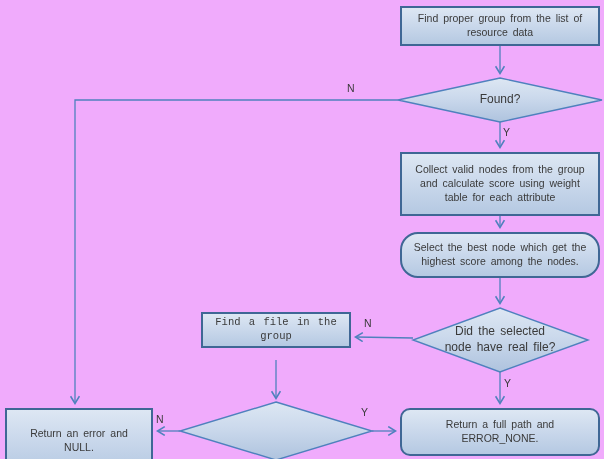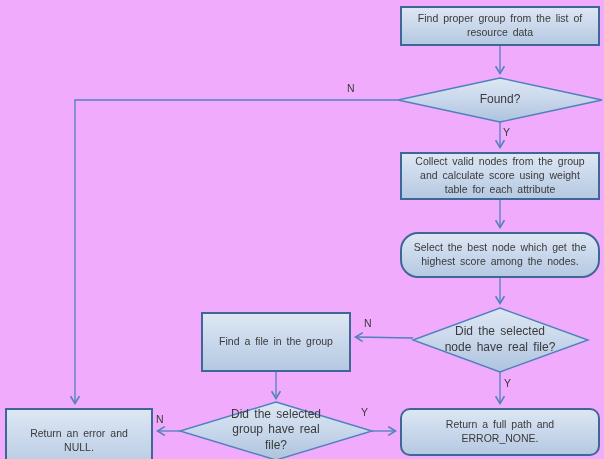--- a/index.html
+++ b/index.html
@@ -63,35 +63,34 @@
     <line x1="180" y1="431" x2="158" y2="431" stroke="#4f81bd" stroke-width="1.3" marker-end="url(#arrow)"></line>
     <line x1="372" y1="431" x2="395" y2="431" stroke="#4f81bd" stroke-width="1.3" marker-end="url(#arrow)"></line>
 
     <polygon points="500,78 602,100 500,122 398,100" fill="url(#shapeGrad)" stroke="#4f81bd" stroke-width="1.4"></polygon>
     <polygon points="500,308 588,340 500,372 413,340" fill="url(#shapeGrad)" stroke="#4f81bd" stroke-width="1.4"></polygon>
     <polygon points="276,402 372,431 276,460 180,431" fill="url(#shapeGrad)" stroke="#4f81bd" stroke-width="1.4"></polygon>
   </svg>
 
   <div class="node" style="left:400px;top:6px;width:200px;height:40px;">Find proper group from the list of resource data</div>
 
-  <div class="node" style="left:400px;top:152px;width:200px;height:48px;">Collect valid nodes from the group and calculate score using weight table for each attribute</div>
+  <div class="node" style="left:400px;top:152px;width:200px;height:64px;">Collect valid nodes from the group and calculate score using weight table for each attribute</div>
 
   <div class="node" style="left:400px;top:232px;width:200px;height:46px;border-radius:18px;">Select the best node which get the highest score among the nodes.</div>
 
-  <div class="node" style="left:201px;top:312px;width:150px;height:60px;">Find a file in the group</div>
+  <div class="node" style="left:201px;top:312px;width:150px;height:36px;font-family:Liberation Mono, monospace;">Find a file in the group</div>
 
   <div class="node" style="left:5px;top:408px;width:148px;height:65px;">Return an error and NULL.</div>
 
   <div class="node" style="left:400px;top:408px;width:200px;height:48px;border-radius:10px;">Return a full path and ERROR_NONE.</div>
 
   <div class="dtext" style="left:430px;top:80px;width:140px;height:40px;">Found?</div>
 
   <div class="dtext" style="left:440px;top:310px;width:120px;height:60px;">Did the selected node have real file?</div>
 
-  <div class="dtext" style="left:221px;top:403px;width:110px;height:54px;">Did the selected group have real file?</div>
 
   <span class="branch" style="left:347px;top:82px;">N</span>
   <span class="branch" style="left:503px;top:126px;">Y</span>
   <span class="branch" style="left:364px;top:317px;">N</span>
   <span class="branch" style="left:504px;top:377px;">Y</span>
   <span class="branch" style="left:156px;top:413px;">N</span>
   <span class="branch" style="left:361px;top:406px;">Y</span>
 
 </div>
 

